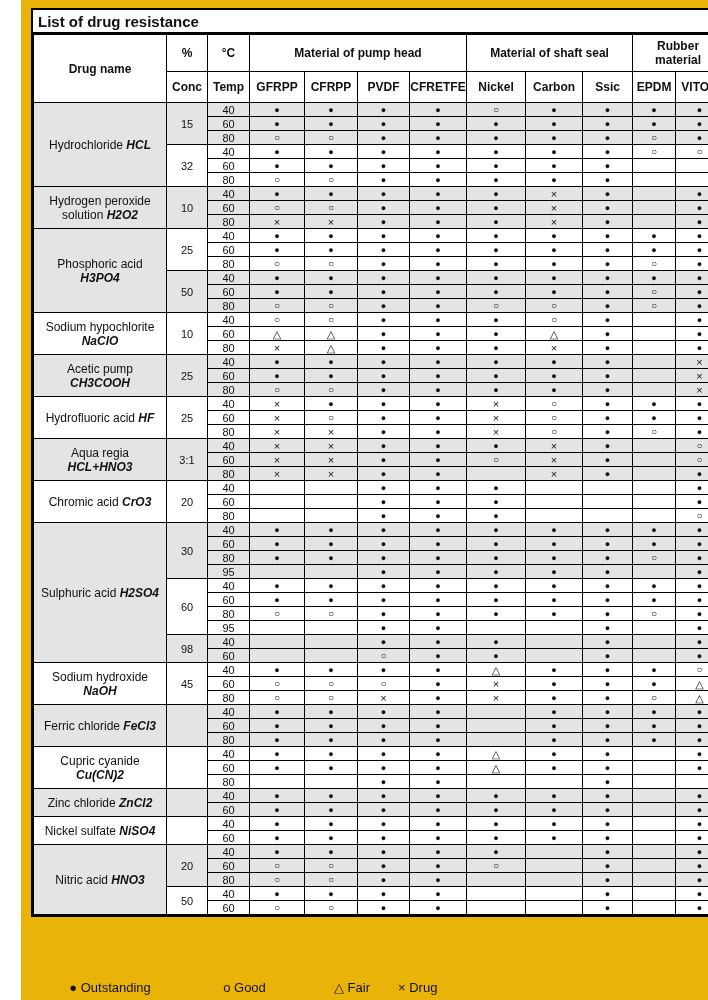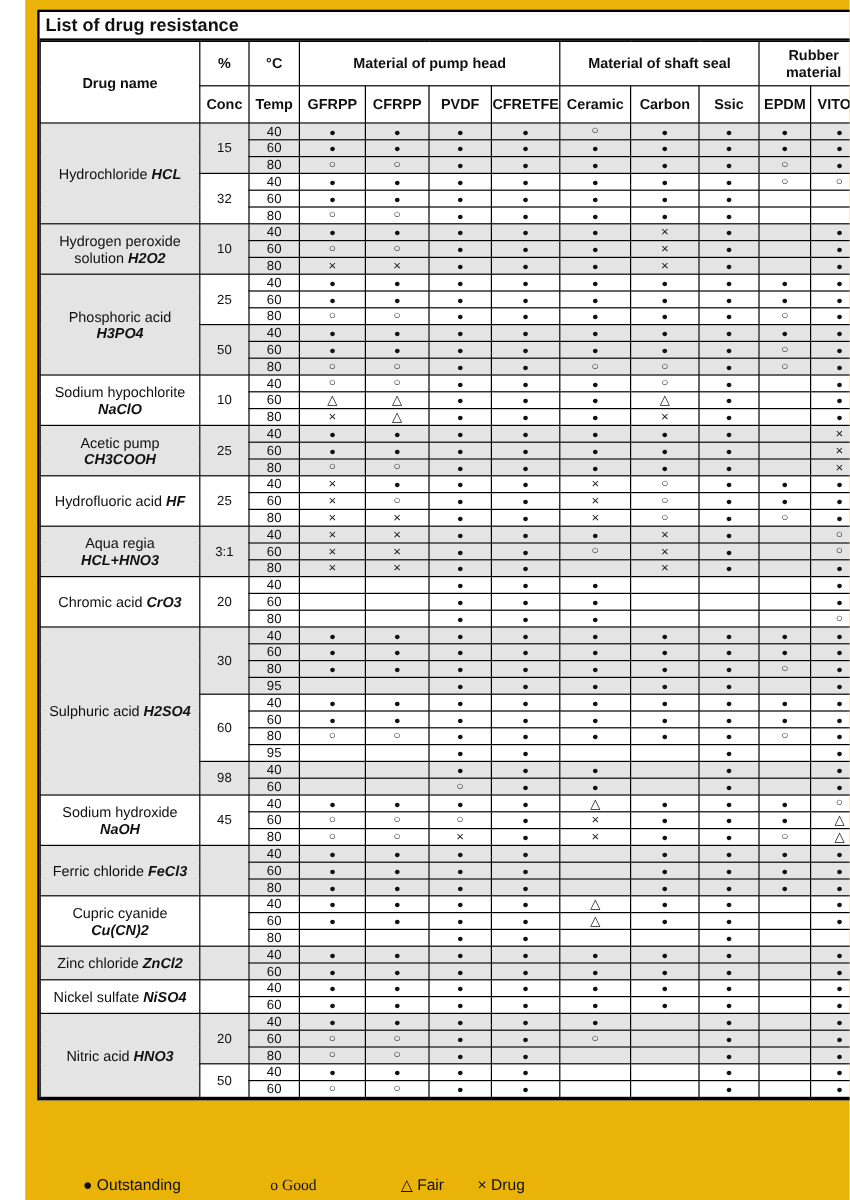--- a/index.html
+++ b/index.html
@@ -17,21 +17,21 @@
   td.temp, td.conc { font-size:11px; }
   td.drug { font-size:12px; line-height:14px; padding:0 3px; }
   td.drug b { font-weight:bold;font-style:italic; }
   .shade { background:var(--shade,#e4e4e4); }
   td.s-b { font-size:9px; }
   td.s-w { font-size:10px; }
   td.s-t { font-size:11px; }
   td.s-x { font-size:11px; }
   .legend { position:absolute; left:16px; top:980px; width:660px; font-size:13px; white-space:nowrap; }
   .li { display:inline-block; text-align:center; }
-  .li.w1 { width:146px; } .li.w2 { width:123px;font-family:Liberation Serif, serif; } .li.w3 { width:92px; }
+  .li.w1 { width:146px; } .li.w2 { width:123px; } .li.w3 { width:92px; }
   .ls { display:inline-block; }
 </style>
 </head>
 <body>
 
 <div class="page">
   <div class="frame">
     <div class="title">List of drug resistance</div>
     <table>
       <colgroup>
@@ -57,21 +57,21 @@
           <th colspan="3">Material of shaft seal</th>
           <th colspan="2" class="rubber">Rubber material</th>
         </tr>
         <tr class="r2">
           <th>Conc</th>
           <th>Temp</th>
           <th>GFRPP</th>
           <th>CFRPP</th>
           <th>PVDF</th>
           <th>CFRETFE</th>
-          <th>Ceramic</th>
+          <th>Nickel</th>
           <th>Carbon</th>
           <th>Ssic</th>
           <th>EPDM</th>
           <th>VITON</th>
         </tr>
       </thead>
       <tbody>
           <tr>
             <td rowspan="6" class="drug shade"><span>Hydrochloride </span><b>HCL</b></td>
             <td rowspan="3" class="conc shade">15</td>

